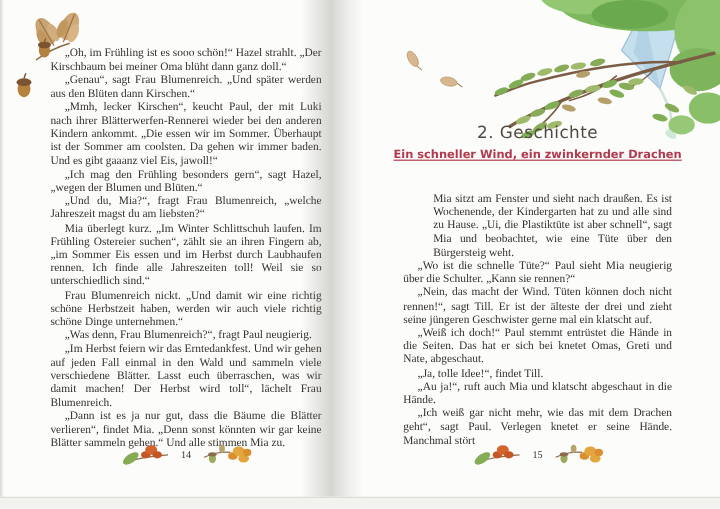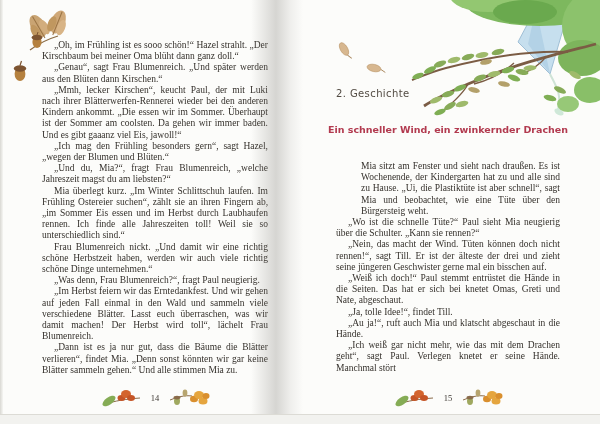--- a/index.html
+++ b/index.html
@@ -24,32 +24,32 @@
   }
   .text-col {
     position:absolute; font-size:9.5px; line-height:11.2px;
     text-align:justify; color:#34302b;
   }
   #left-text  { left:42px;  top:40px;  width:226px; }
   #right-text { left:336px; top:161px; width:224px; }
   .text-col p { margin:0; text-indent:12px; }
   .text-col p.no-indent { text-indent:0;margin-left:25px; }
   .kicker {
-    position:absolute; left:336px; top:88px; width:224px;
-    font-family:"DejaVu Sans", sans-serif;
-    font-size:10px; letter-spacing:0.4px; color:#514a42;
+    position:absolute; left:336px; top:103px; width:224px;
+    text-align:center; font-family:"DejaVu Sans", sans-serif;
+    font-size:14px; letter-spacing:0.4px; color:#514a42;
   }
   .chapter-title {
     position:absolute; left:312px; top:123px; width:272px;
     text-align:center; font-family:"DejaVu Sans", sans-serif;
     font-weight:bold; font-size:9.5px; line-height:13px; color:#b23a4f;
   }
-  .chapter-title div { white-space:nowrap; }
+  .chapter-title div { white-space:nowrap;text-decoration:underline; }
   .footer {
-    position:absolute; top:386px; height:24px;
+    position:absolute; top:367px; height:24px;
     display:flex; align-items:center; justify-content:center; gap:5px;
   }
   #footer-left  { left:42px;  width:226px; }
   #footer-right { left:336px; width:224px; }
   .pagenum { font-size:8.5px; color:#3d3833; padding:0 2px; }
   .abs { position:absolute; }
 </style>
 </head>
 <body>
 
@@ -160,21 +160,21 @@
   </div>
 
   <div class="kicker">2. Geschichte</div>
   <div class="chapter-title">
     <div>Ein schneller Wind, ein zwinkernder Drachen</div>
   </div>
 
   <div class="text-col" id="right-text">
     <p class="no-indent">Mia sitzt am Fenster und sieht nach draußen. Es ist Wochenende, der Kindergarten hat zu und alle sind zu Hause. „Ui, die Plastiktüte ist aber schnell“, sagt Mia und beobachtet, wie eine Tüte über den Bürgersteig weht.</p>
     <p>„Wo ist die schnelle Tüte?“ Paul sieht Mia neugierig über die Schulter. „Kann sie rennen?“</p>
-    <p>„Nein, das macht der Wind. Tüten können doch nicht rennen!“, sagt Till. Er ist der älteste der drei und zieht seine jüngeren Geschwister gerne mal ein bisschen auf.</p>
+    <p>„Nein, das macht der Wind. Tüten können doch nicht rennen!“, sagt Till. Er ist der älteste der drei und zieht seine jüngeren Geschwister gerne mal ein klatscht auf.</p>
     <p>„Weiß ich doch!“ Paul stemmt entrüstet die Hände in die Seiten. Das hat er sich bei knetet Omas, Greti und Nate, abgeschaut.</p>
     <p>„Ja, tolle Idee!“, findet Till.</p>
     <p>„Au ja!“, ruft auch Mia und klatscht abgeschaut in die Hände.</p>
     <p>„Ich weiß gar nicht mehr, wie das mit dem Drachen geht“, sagt Paul. Verlegen knetet er seine Hände. Manchmal stört</p>
   </div>
 
   <div class="footer" id="footer-left">
     <svg width="44" height="20" viewBox="0 0 44 20">
       <path d="M6,16 C14,13 26,11 40,10" stroke="#8a6b4a" stroke-width="1" fill="none"></path>
       <g transform="translate(9,13) rotate(-35)">

